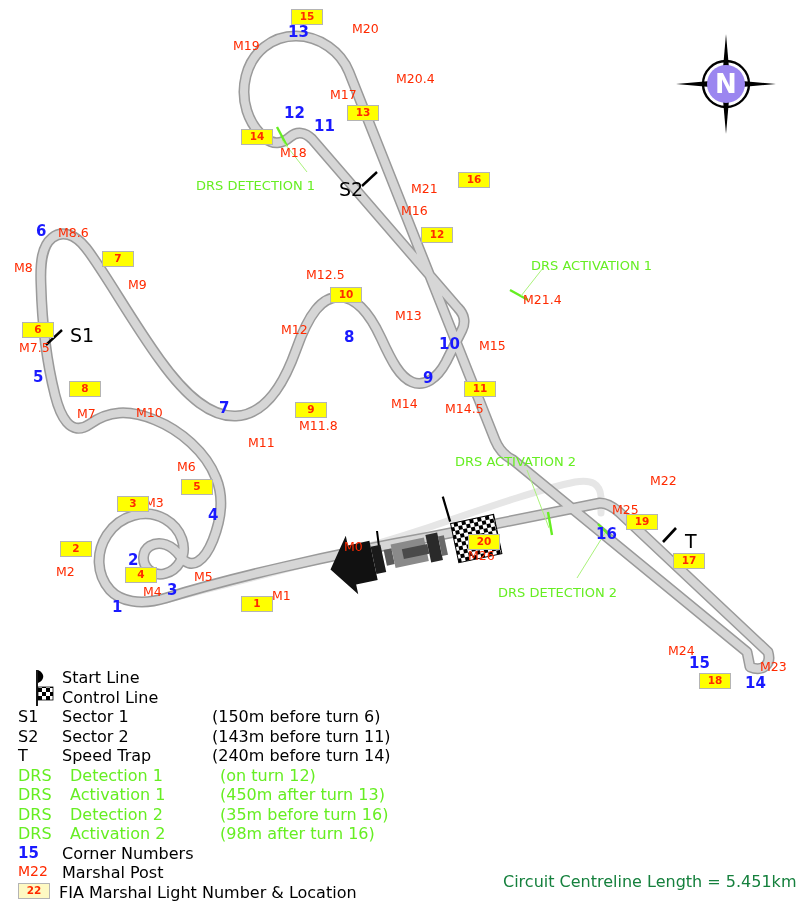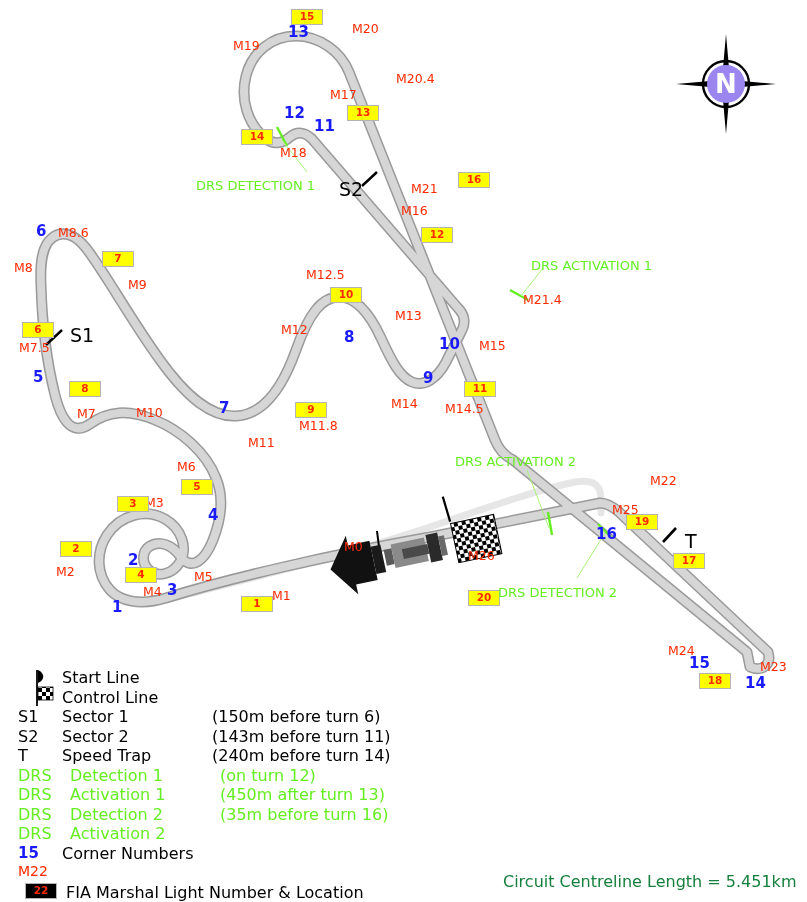--- a/index.html
+++ b/index.html
@@ -98,30 +98,29 @@
   }
   .legend-desc.drs { color: #66ee22; }
   .legend-desc.wide { width: auto; flex: 1 1 auto; }
   .legend-note {
     font-size: 16px;
     color: #000;
     font-family: "DejaVu Sans", sans-serif;
   }
   .legend-note.drs { color: #66ee22; }
   .legend-lightbox {
-    background: #000000;
+    background: #fef9c3;
     border: 1px solid #b4b4b4;
     color: #ff2a00;
     font-size: 10.5px;
     font-weight: bold;
     width: 30px;
     height: 14px;
     line-height: 13px;
     text-align: center;
-    margin-left: 7px;
     margin-right: 9px;
     font-family: "DejaVu Sans", sans-serif;
   }
   #legend-flags {
     position: absolute;
     left: 26px;
     top: 668px;
     width: 34px;
     height: 40px;
   }
@@ -350,21 +349,21 @@
       <div class="light-box" style="left: 330px; top: 287px;">10</div>
       <div class="light-box" style="left: 464px; top: 381px;">11</div>
       <div class="light-box" style="left: 421px; top: 227px;">12</div>
       <div class="light-box" style="left: 347px; top: 105px;">13</div>
       <div class="light-box" style="left: 241px; top: 129px;">14</div>
       <div class="light-box" style="left: 291px; top: 9px;">15</div>
       <div class="light-box" style="left: 458px; top: 172px;">16</div>
       <div class="light-box" style="left: 673px; top: 511px; margin-top: 42px;">17</div>
       <div class="light-box" style="left: 699px; top: 673px;">18</div>
       <div class="light-box" style="left: 626px; top: 514px;">19</div>
-      <div class="light-box" style="left: 468px; top: 590px;">20</div>
+      <div class="light-box" style="left: 468px; top: 534px;">20</div>
       <div class="lbl drs-label" style="left: 196px; top: 179px;">DRS DETECTION 1</div>
       <div class="lbl drs-label" style="left: 531px; top: 259px;">DRS ACTIVATION 1</div>
       <div class="lbl drs-label" style="left: 455px; top: 455px;">DRS ACTIVATION 2</div>
       <div class="lbl drs-label" style="left: 498px; top: 586px;">DRS DETECTION 2</div>
       <div class="lbl sector-label" style="left: 70px; top: 326px;">S1</div>
       <div class="lbl sector-label" style="left: 339px; top: 180px;">S2</div>
       <div class="lbl sector-label" style="left: 685px; top: 532px;">T</div>
     </div>
 
   <svg id="legend-flags" viewBox="0 0 34 40">
@@ -408,27 +407,29 @@
         <div class="legend-note drs">(450m after turn 13)</div>
       </div>
       <div class="legend-row">
         <div class="legend-key drs">DRS</div>
         <div class="legend-desc drs">Detection 2</div>
         <div class="legend-note drs">(35m before turn 16)</div>
       </div>
       <div class="legend-row">
         <div class="legend-key drs">DRS</div>
         <div class="legend-desc drs">Activation 2</div>
+        <div class="legend-note drs">(98m after turn 16)</div>
       </div>
       <div class="legend-row">
         <div class="legend-key corner">15</div>
         <div class="legend-desc wide">Corner Numbers</div>
       </div>
       <div class="legend-row">
         <div class="legend-key marshal">M22</div>
+        <div class="legend-desc wide">Marshal Post</div>
       </div>
       <div class="legend-row">
         <div class="legend-lightbox">22</div>
         <div class="legend-desc wide">FIA Marshal Light Number &amp; Location</div>
       </div>
     </div>
 
   <div id="circuit-length">Circuit Centreline Length = 5.451km</div>
 </div>
 

